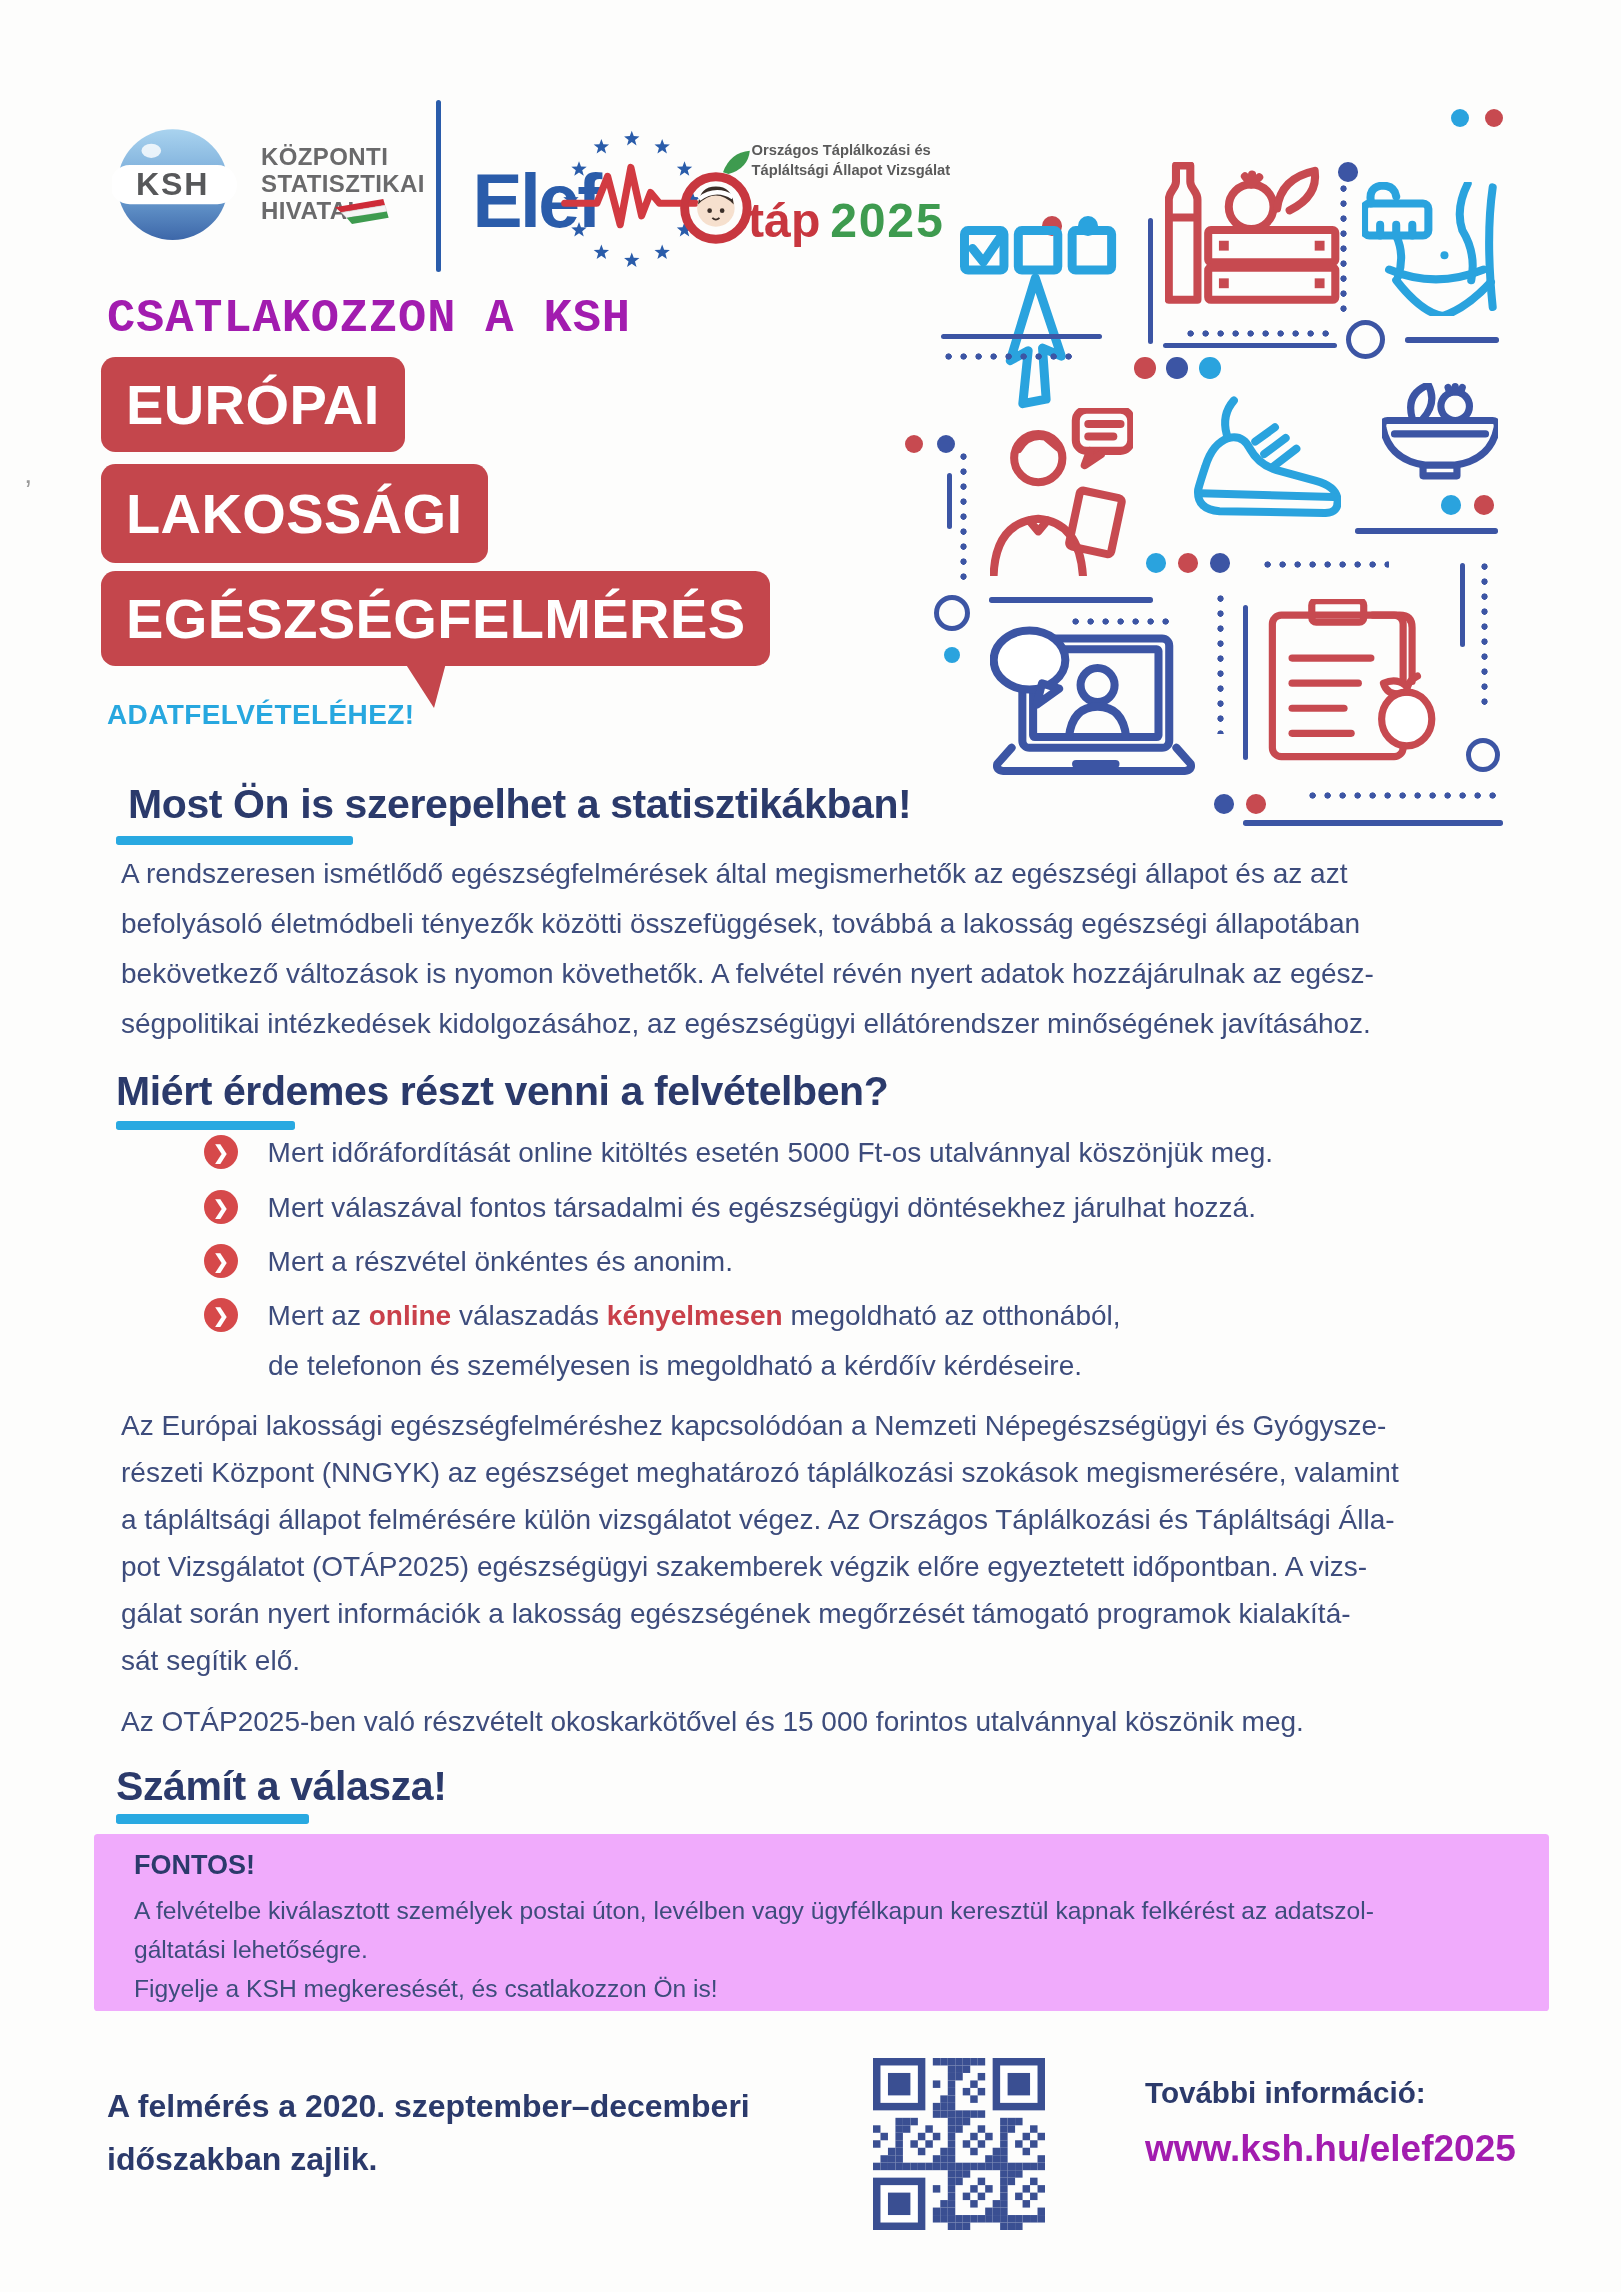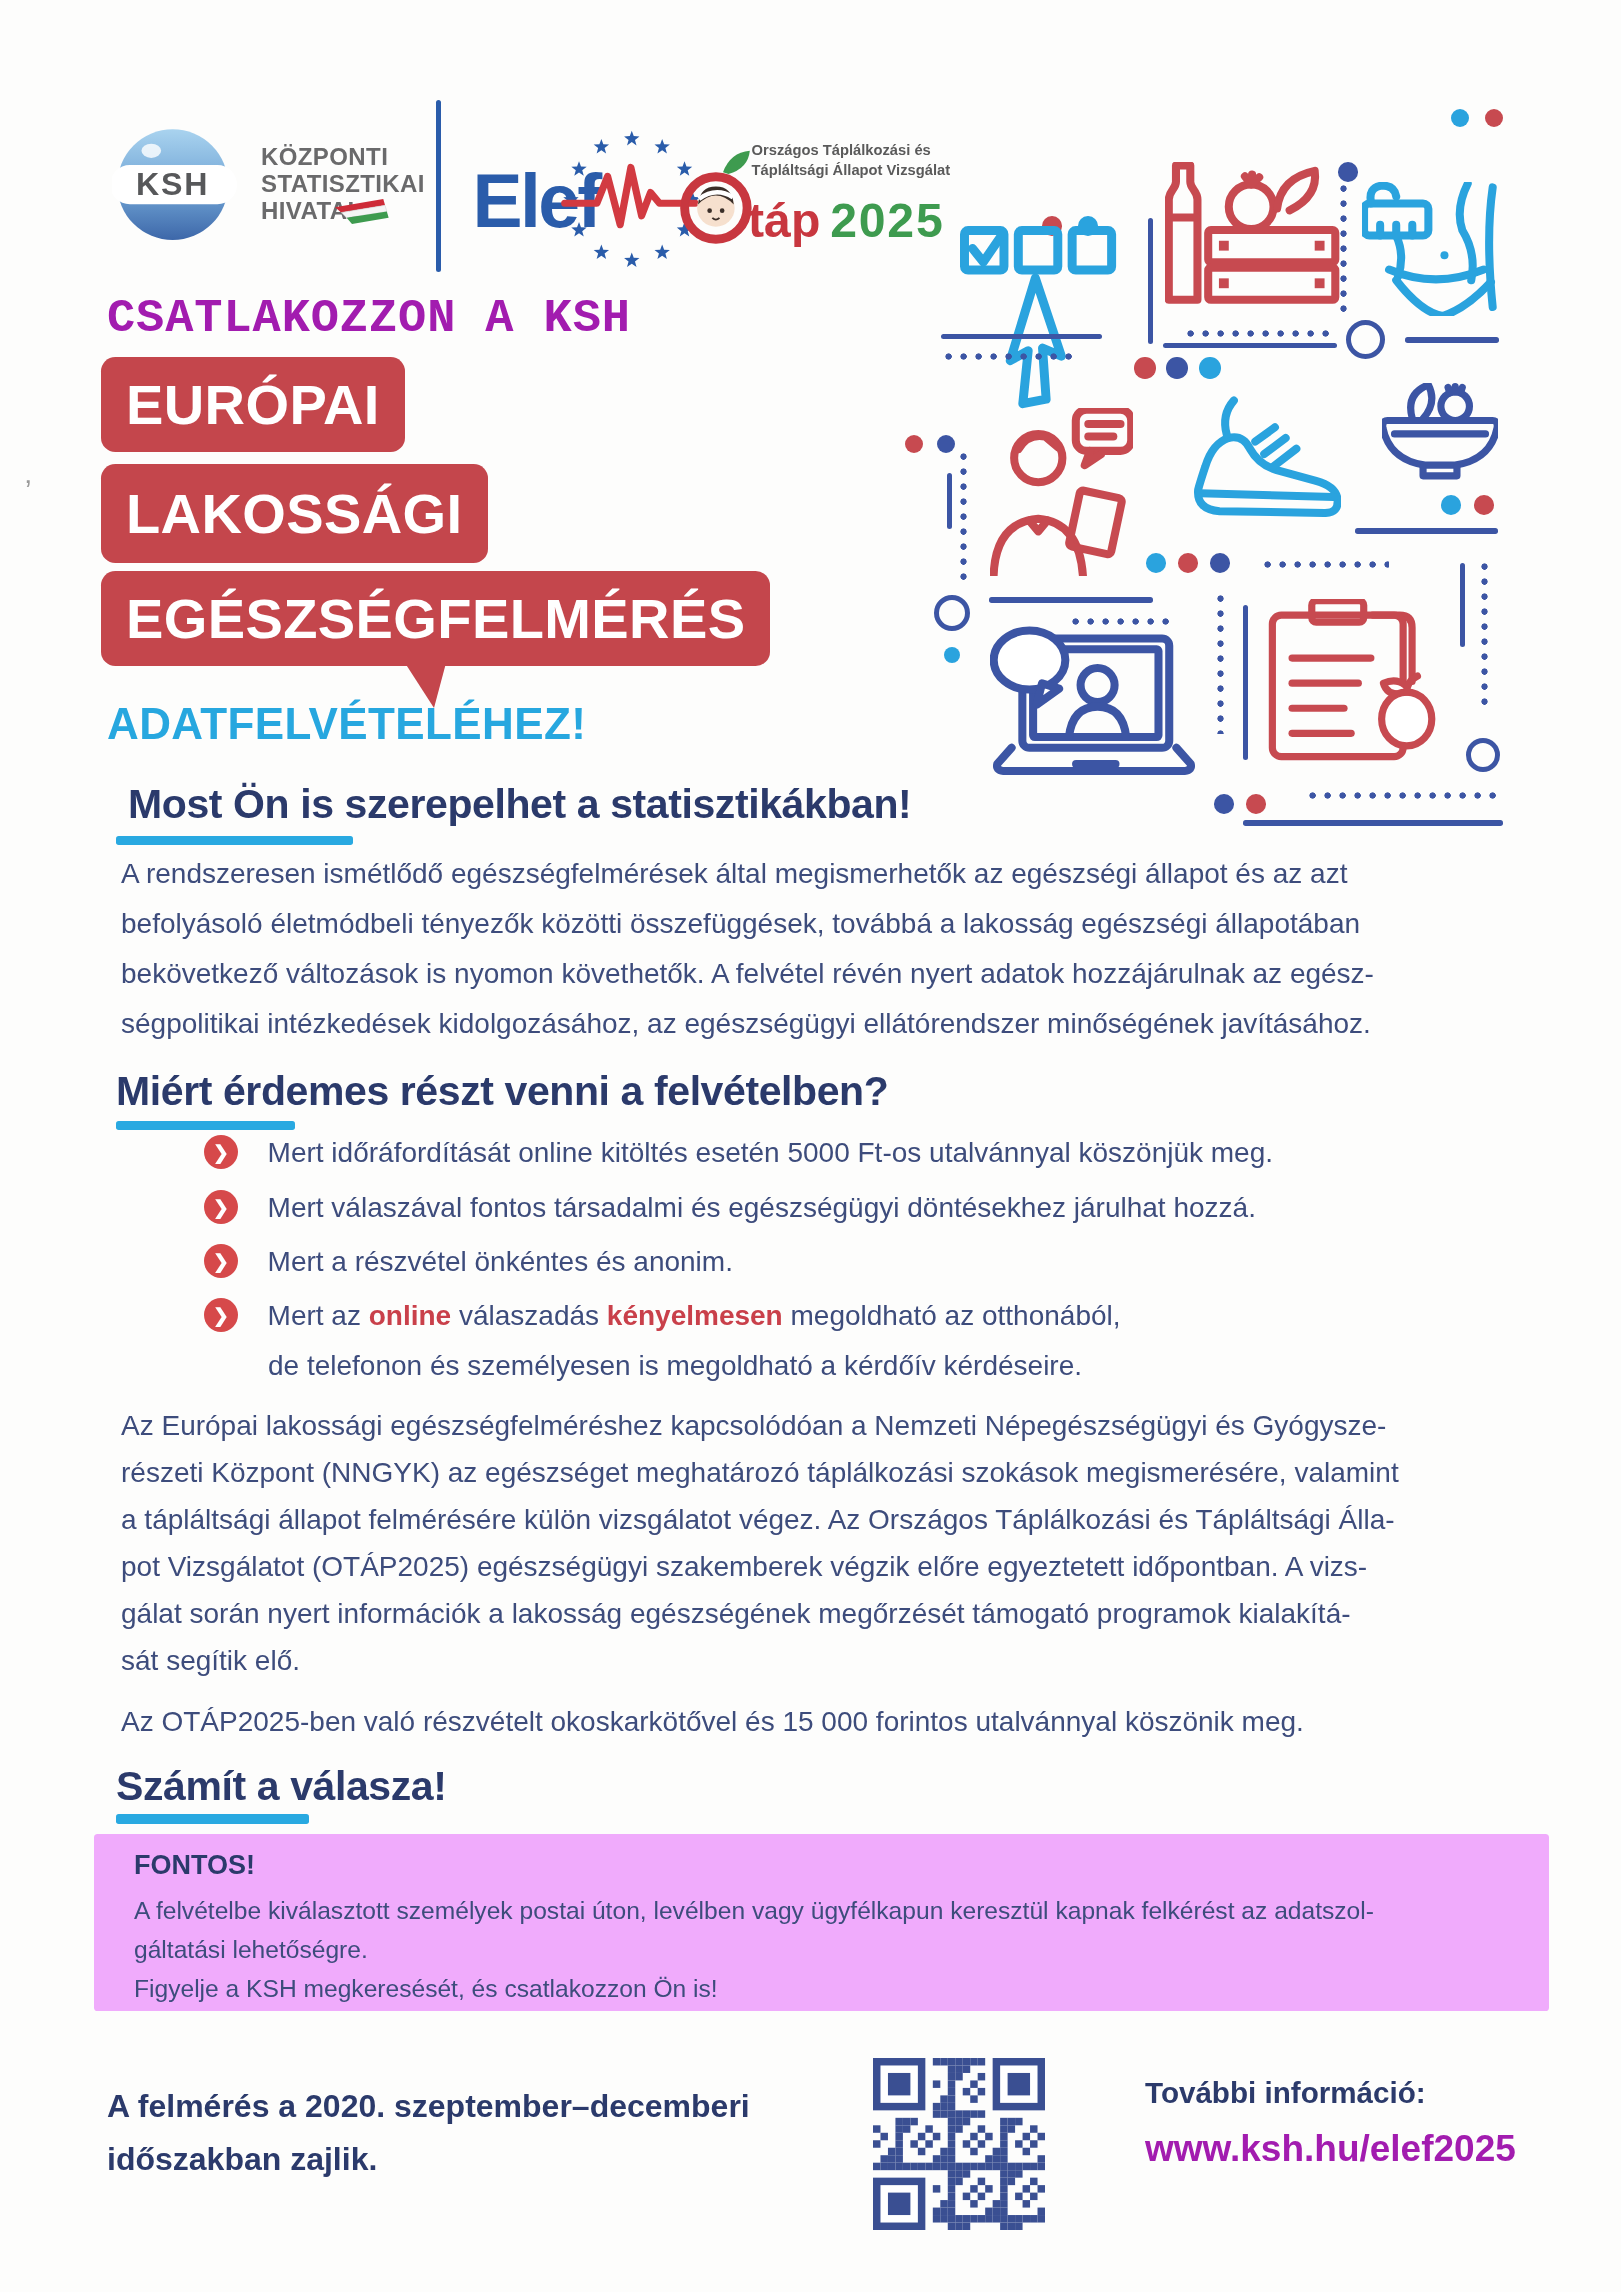--- a/index.html
+++ b/index.html
@@ -2,21 +2,21 @@
 <html style="font-size:14.3px"><head>
 <meta charset="utf-8">
 <style>
   html,body{margin:0;padding:0;background:#e8e8e8;}
   .page{position:relative;width:1621px;height:2293px;background:#fdfdfc;overflow:hidden;
         font-family:"Liberation Sans",sans-serif;}
   .abs{position:absolute;}
   .prelines{white-space:pre-line;}
   
   .kicker{font-size:47px;font-weight:bold;color:#a21caf;letter-spacing:0.9px;font-family:Liberation Mono, monospace;}
-  .tagline{font-size:44px;font-weight:bold;color:#27A7DF;letter-spacing:0.4px;}
+  .tagline{font-size:28px;font-weight:bold;color:#27A7DF;letter-spacing:0.4px;}
   .h1{font-size:41px;font-weight:bold;color:#2B3A6B;letter-spacing:-0.4px;}
   .rule{height:9px;background:#29A9E1;border-radius:2.7px;}
   .body-txt{font-size:28px;color:#3D4C7C;}
   .bold-red{color:#C9404A;font-weight:bold;}
   .banner{display:inline-block;background:#C4464C;color:#fff;font-weight:bold;font-size:56px;
           line-height:95px;padding:0 25px;border-radius:14.3px;letter-spacing:0.4px;}
   .tail{width:0;height:0;border-top:45px solid #C4464C;border-left:29px solid transparent;border-right:12.5px solid transparent;}
   
   .bullet-row{display:flex;align-items:flex-start;}
   .bullet-ico{width:34px;height:34px;border-radius:50%;background:#D6494A;color:#fff;flex:0 0 34px;

